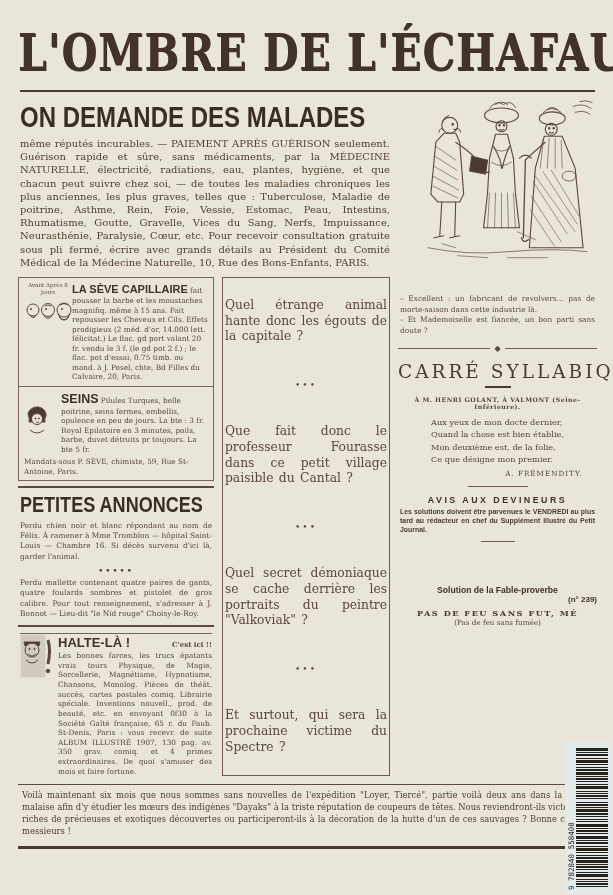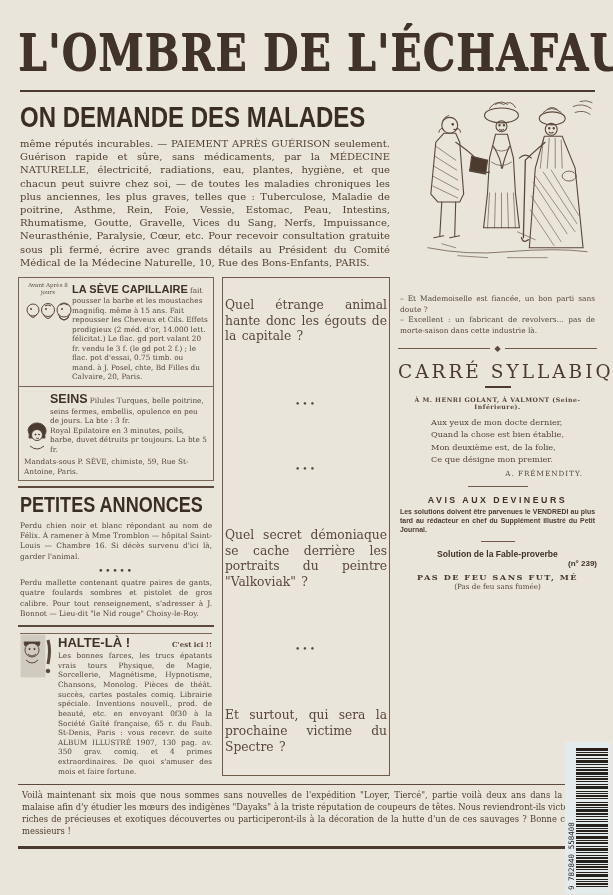--- a/index.html
+++ b/index.html
@@ -29,21 +29,21 @@
   .main-flex{display:flex;gap:8px;}
   .left-wrap{width:372px;flex:none;}
   .two-cols{display:flex;gap:8px;align-items:stretch;margin-top:4px;}
   .ads-col{width:196px;flex:none;font-size:7.3px;line-height:1.3;color:#55443a;}
   .adbox{border:1px solid #7a6456;padding:4px 5px;margin-bottom:5px;}
   .ad-sep{border:none;border-top:1px solid #7a6456;margin:4px -5px;}
   .seve-flex{display:flex;}
   .seve-left{width:48px;flex:none;text-align:center;}
   .tiny-label{font-size:5.6px;letter-spacing:0;color:#5c4a3e;}
   .ad-title{font-family:"Liberation Sans",sans-serif;font-weight:bold;font-size:11px;color:#3f3128;}
-  .seins-flex{display:flex;gap:0;align-items:flex-end;}
+  .seins-flex{display:flex;gap:11px;align-items:center;}
   .pa-section{border-top:2px solid #5d4a3c;border-bottom:2px solid #5d4a3c;padding:3px 2px 6px;margin-bottom:6px;}
   .pa-title{font-family:"Liberation Sans",sans-serif;font-weight:bold;font-size:19px;color:#3a2d24;
     transform:scale(0.95,1.15);transform-origin:left top;white-space:nowrap;margin:0 0 5px 0;}
   .pa-item{font-size:7.4px;line-height:1.38;text-align:justify;}
   .dots-sep{text-align:center;font-weight:bold;letter-spacing:2px;font-size:8px;margin:3px 0;}
   .poils{margin:2px 2px 6px;font-size:7.4px;line-height:1.34;text-align:justify;}
   .halte{border-top:1px solid #7a6456;padding-top:0;margin:0 2px;font-size:7.3px;line-height:1.32;text-align:justify;}
   .halte-head{display:flex;justify-content:space-between;align-items:baseline;}
   .halte-title{font-family:"Liberation Sans",sans-serif;font-weight:bold;font-size:13px;color:#3f3128;}
   .halte-aside{font-size:7px;font-weight:bold;}
@@ -66,21 +66,21 @@
   .carre-dash{width:26px;border-top:2.5px solid #4c3a2f;margin:2px auto 8px;}
   .carre-ded{text-align:center;font-size:6.2px;font-weight:bold;letter-spacing:0.5px;margin-bottom:6px;color:#55443a;}
   .verse{width:max-content;margin:0 auto;font-size:8.2px;line-height:1.5;color:#55443a;}
   .signature{text-align:right;font-size:7.2px;letter-spacing:1px;margin:4px 14px 6px 0;color:#55443a;}
   .short-rule{width:60px;border-top:1px solid #70594b;margin:2px auto 8px;}
   .avis-title{text-align:center;font-family:"Liberation Sans",sans-serif;font-weight:bold;
     font-size:8.8px;letter-spacing:2.5px;color:#3f3128;margin-bottom:3px;}
   .avis-body{font-family:"Liberation Sans",sans-serif;font-weight:bold;font-size:6.9px;line-height:1.3;
     text-align:justify;color:#4a3a30;margin:0 2px 6px;}
   .sol-dash{width:34px;border-top:1px solid #70594b;margin:0 auto 7px;}
-  .sol-title{text-align:center;font-family:"Liberation Sans",sans-serif;font-weight:bold;font-size:8.6px;color:#3f3128;}
+  .sol-title{text-align:center;font-family:"Liberation Sans",sans-serif;font-weight:bold;font-size:8.6px;color:#3f3128;margin-top:36px;}
   .sol-num{text-align:right;font-family:"Liberation Sans",sans-serif;font-weight:bold;font-size:8px;color:#3f3128;margin-bottom:4px;}
   .sol-line1{text-align:center;font-size:8.2px;font-weight:bold;letter-spacing:1.5px;color:#4a3a30;}
   .sol-line2{text-align:center;font-size:7.2px;color:#55443a;}
   
   .tragique{border-top:1.5px solid #5d4a3c;border-bottom:3px solid #4a3a30;margin-top:8px;padding:5px 2px 8px;}
   .trag-head{display:flex;align-items:center;justify-content:center;gap:10px;margin-bottom:5px;}
   .trag-title{font-family:"Liberation Sans",sans-serif;font-weight:bold;font-size:21px;color:#473327;
     transform:scale(0.97,1.12);white-space:nowrap;}
   .trag-body{font-size:8.4px;line-height:1.42;text-align:justify;color:#51402f;margin:0 2px;}
   .flourish{flex:none;}
@@ -187,20 +187,21 @@
                 </div>
                 <span>Les bonnes farces, les trucs épatants vrais tours Physique, de Magie, Sorcellerie, Magnétisme, Hypnotisme, Chansons, Monolog. Pièces de théât. succès, cartes postales comiq. Librairie spéciale. Inventions nouvell., prod. de beauté, etc. en envoyant 0f30 à la Société Gaîté française, 65 r. du Faub. St-Denis, Paris : vous recevr. de suite ALBUM ILLUSTRÉ 1907, 130 pag. av. 350 grav. comiq. et 4 primes extraordinaires. De quoi s'amuser des mois et faire fortune.</span>
               </div>
             </div>
           </div>
         </div>
 
         <div class="qbox">
           <p class="question" style="margin:0">Quel étrange animal hante donc les égouts de la capitale ?</p>
           <div class="q-sep">•••</div>
+          <p class="question" style="margin:0">Que fait donc le professeur Fourasse dans ce petit village paisible du Cantal ?</p>
           <div class="q-sep">•••</div>
           <p class="question" style="margin:0">Quel secret démoniaque se cache derrière les portraits du peintre "Valkoviak" ?</p>
           <div class="q-sep">•••</div>
           <p class="question" style="margin:0">Et surtout, qui sera la prochaine victime du Spectre ?</p>
         </div>
       </div>
     </div>
 
     <div class="right-col">
       <span>
@@ -246,22 +247,22 @@
             <path d="M136 84 l34 52 M134 98 l30 46 M133 112 l24 36 M138 78 l40 56 M146 74 l34 52 M154 72 l28 46" stroke-width="0.55"></path>
             <path d="M148 44 q-12 10 -20 18"></path>
 
             <path d="M30 150 q40 8 80 4 q50 -4 80 0" stroke-width="0.7"></path>
             <path d="M60 158 l30 2 M110 160 l40 0" stroke-width="0.6"></path>
             <path d="M44 146 l14 4 M120 134 l18 8" stroke-width="0.6"></path>
           </g>
         </svg>
       </span>
       <div class="cartoon-caption">
+        <div>– Excellent : un fabricant de revolvers... pas de morte-saison dans cette industrie là.</div>
         <div>– Et Mademoiselle est fiancée, un bon parti sans doute ?</div>
-        <div>– Excellent : un fabricant de revolvers... pas de morte-saison dans cette industrie là.</div>
       </div>
 
       <div class="diamond-rule">
         <span class="dr-line"></span>
           <span class="dr-d">◆</span>
           <span class="dr-line"></span>
       </div>
 
       <div class="carre-title">CARRÉ SYLLABIQUE</div>
       <div class="carre-dash"></div>

